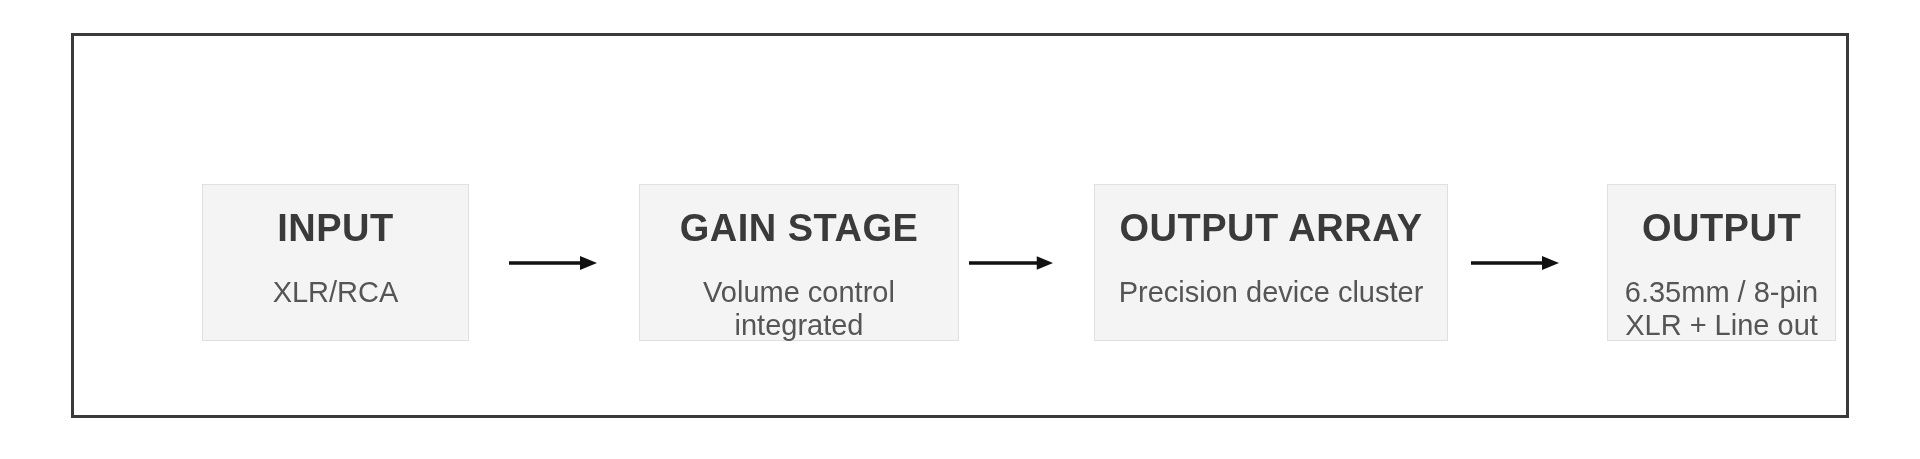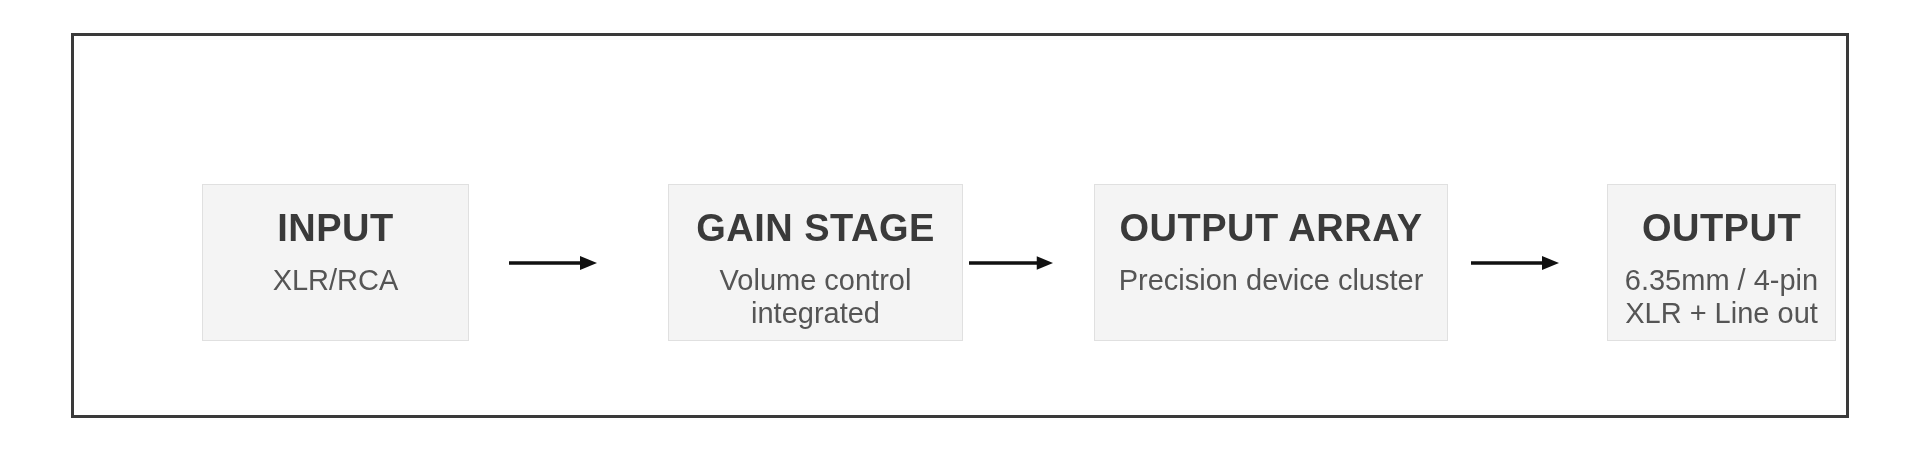--- a/index.html
+++ b/index.html
@@ -37,27 +37,27 @@
   }
   .node-title {
     font-size: 38px;
     line-height: 46px;
     font-weight: bold;
     color: var(--title-text, #3a3a3a);
     letter-spacing: 0.5px;
     white-space: nowrap;
   }
   .node-sub {
-    margin-top: 13px;
+    margin-top: 25px;
     font-size: 29px;
     line-height: 33px;
     color: var(--subtitle-text, #555555);
   }
   .node-1 { left: 128px;  width: 267px; }
-  .node-2 { left: 594px;  width: 295px; }
+  .node-2 { left: 565px;  width: 320px; }
   .node-3 { left: 1020px; width: 354px; }
   .node-4 { left: 1533px; width: 229px; }
   .arrow {
     position: absolute;
     top: 219px;
     height: 16px;
   }
   .arrow-1 { left: 435px;  width: 88px; }
   .arrow-2 { left: 895px;  width: 84px; }
   .arrow-3 { left: 1397px; width: 88px; }
@@ -102,17 +102,17 @@
 
     <div class="arrow arrow-3">
       <svg viewBox="0 0 88 16">
         <line class="arrow-line" x1="0" y1="8" x2="73" y2="8"></line>
         <polygon class="arrow-head" points="71,1 88,8 71,15"></polygon>
       </svg>
     </div>
 
     <div class="node node-4">
       <div class="node-title">OUTPUT</div>
-      <div class="node-sub">6.35mm / 4-pin XLR + Line out</div>
+      <div class="node-sub">6.35mm / 8-pin XLR + Line out</div>
     </div>
 
   </div>
 </div>
 
 </body></html>

